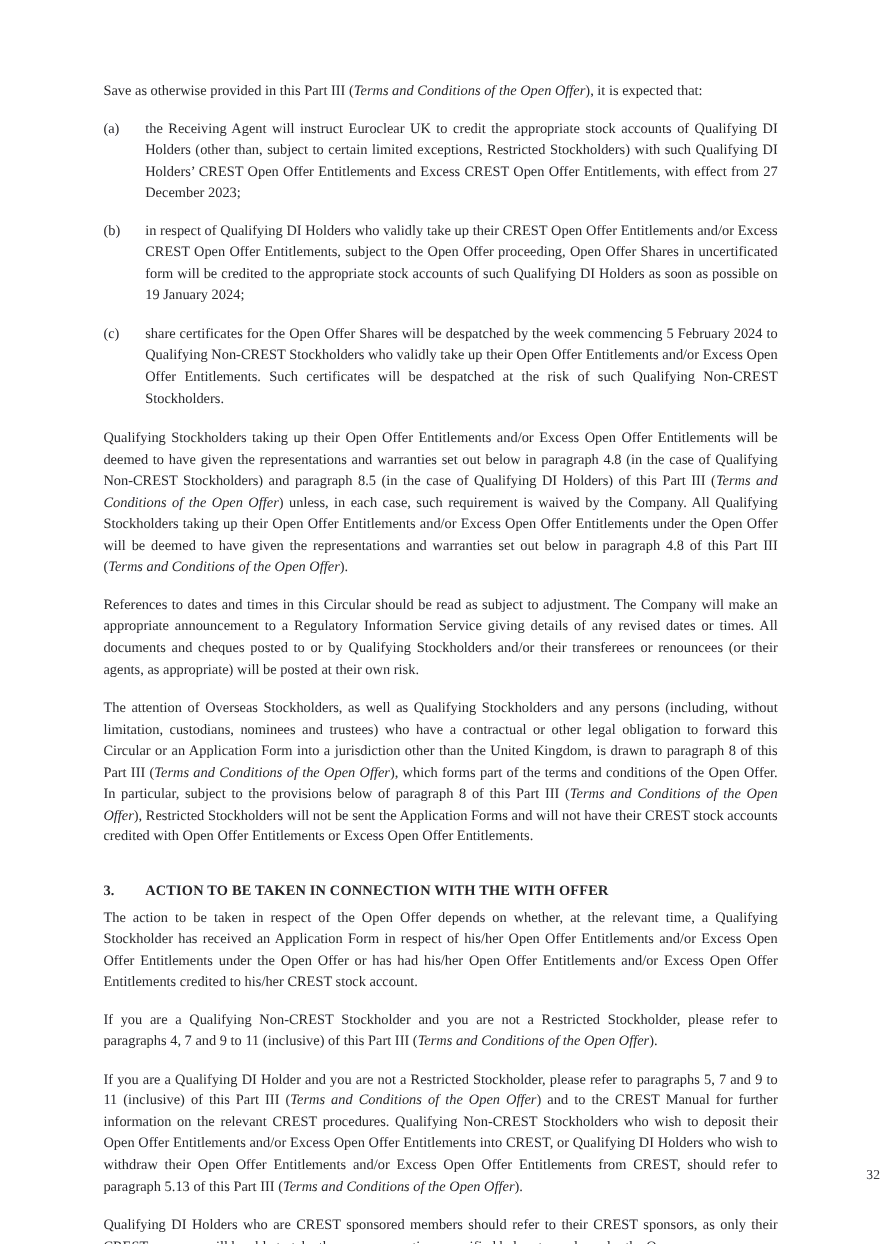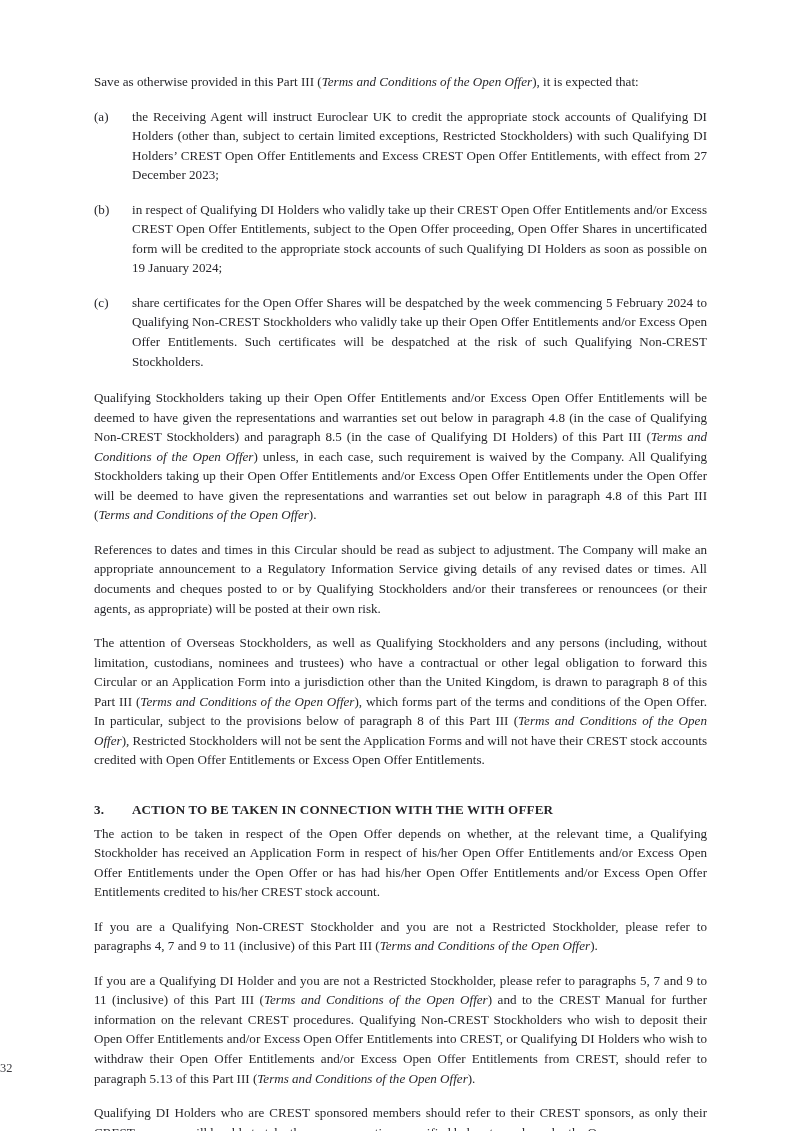--- a/index.html
+++ b/index.html
@@ -87,21 +87,21 @@
     font-style: italic;
   }
   .clipped {
     overflow: hidden;
   }
   .footer {
     position: absolute;
     left: 0;
     top: 1060px;
     width: 800px;
-    text-align: left;
+    text-align: right;
     font-size: 12.4px;
     line-height: 16px;
     color: #3a3a3f;
   }
 </style>
 </head>
 <body>
 
 <div class="page">
   <div class="content">

